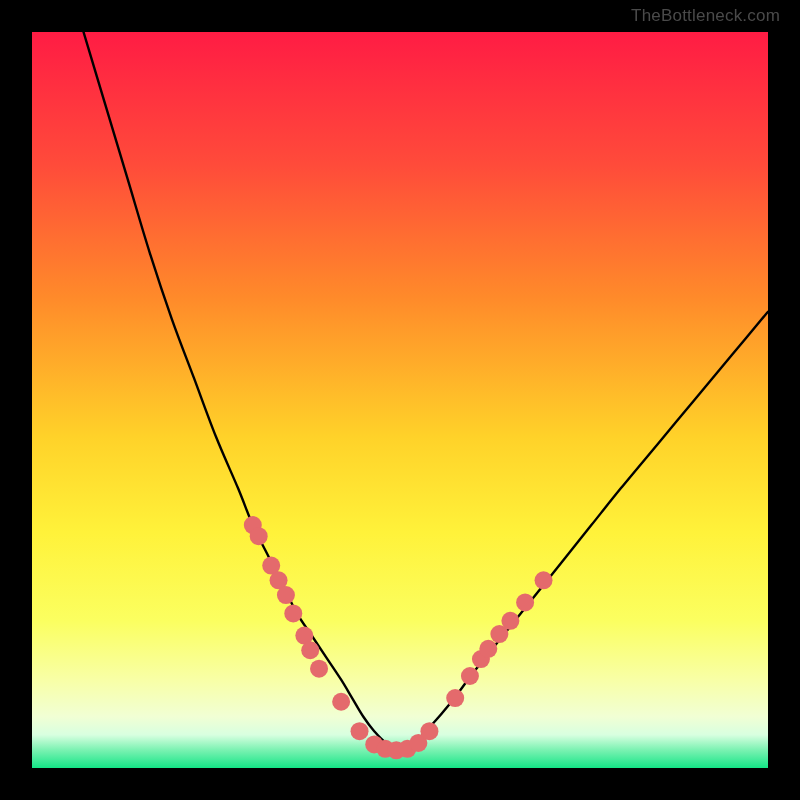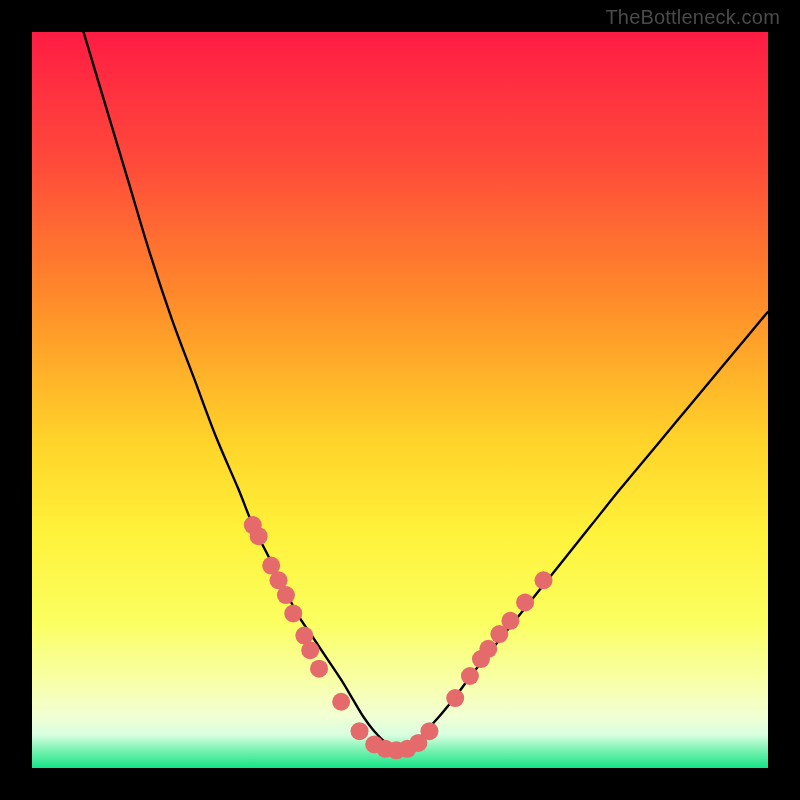--- a/index.html
+++ b/index.html
@@ -20,21 +20,21 @@
   }
   .gradient-bg {
     position: absolute;
     inset: 0;
   }
   .watermark {
     position: absolute;
     top: 6px;
     right: 20px;
     font-family: Arial, Helvetica, sans-serif;
-    font-size: 20px;
+    font-size: 17px;
     font-weight: 500;
     color: #4a4a4a;
     letter-spacing: 0.2px;
   }
   svg.curve {
     position: absolute;
     inset: 0;
   }
 </style>
 </head>

